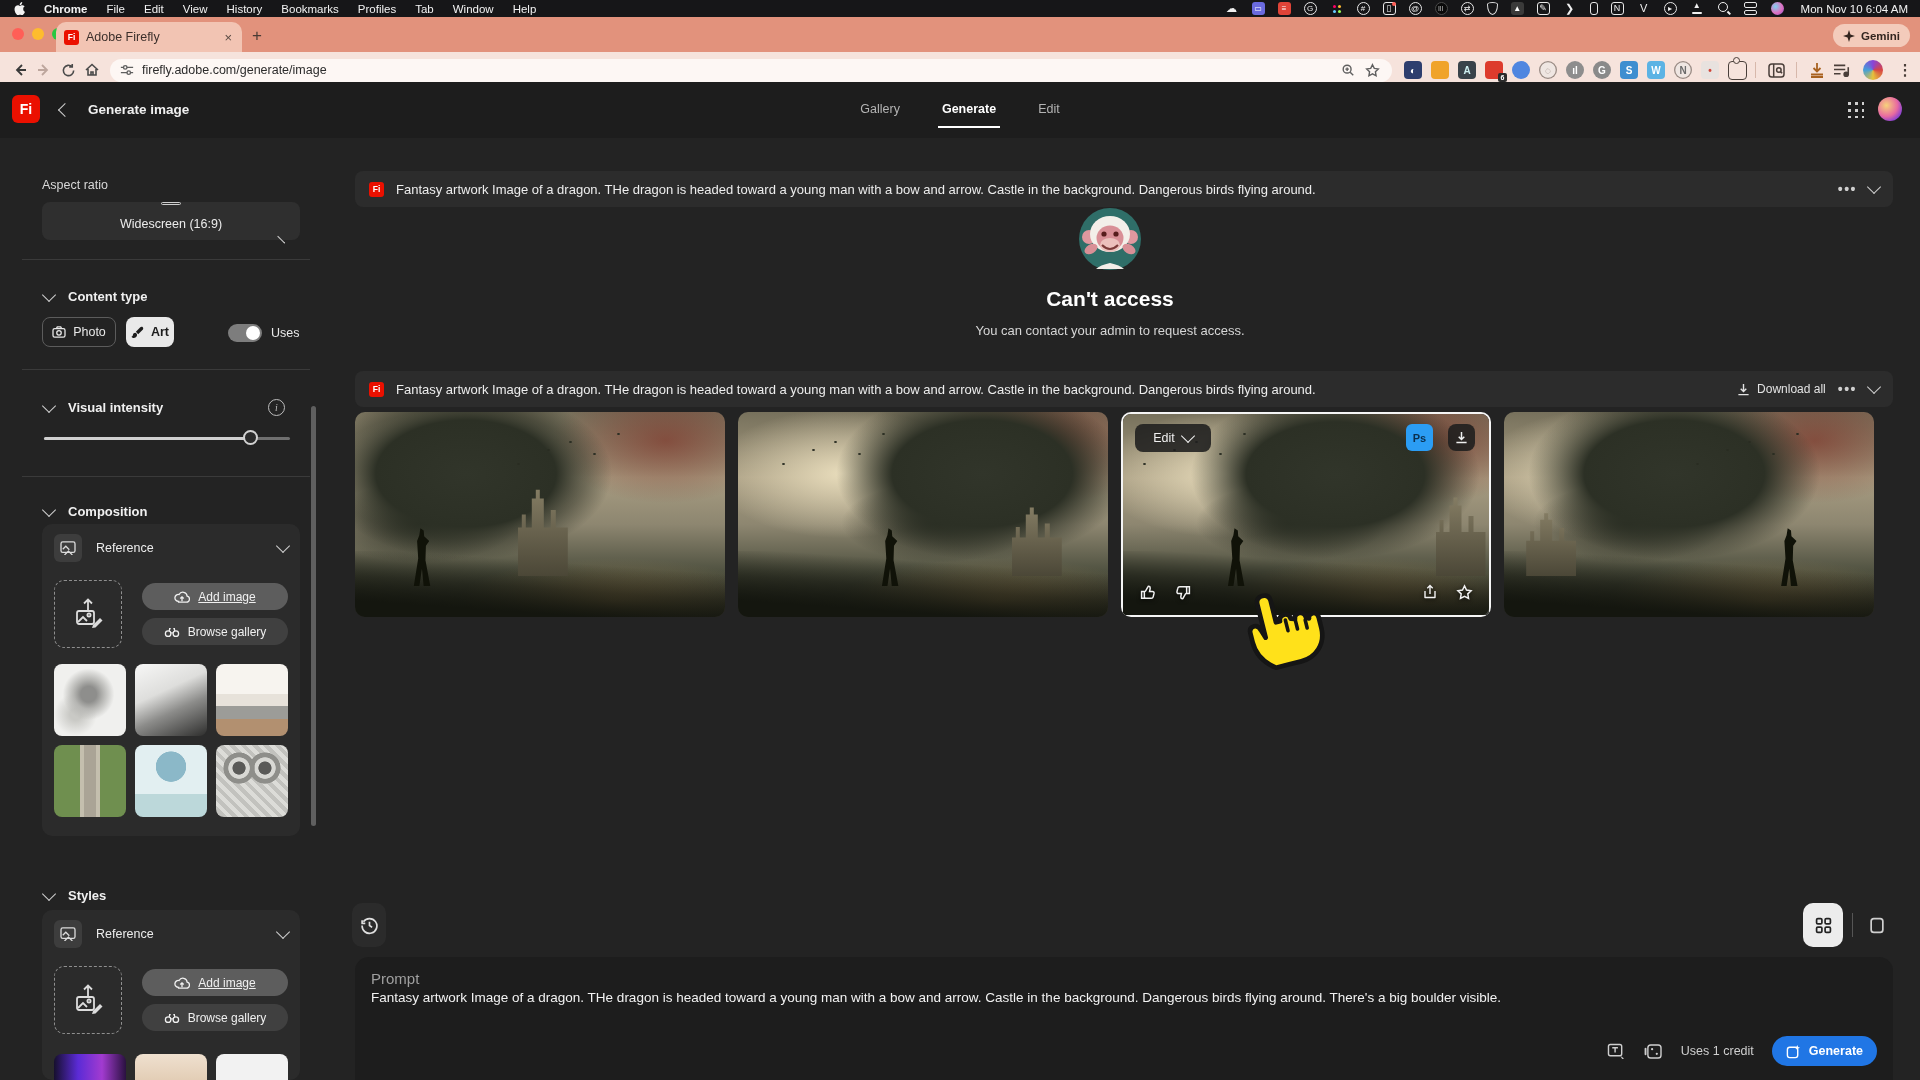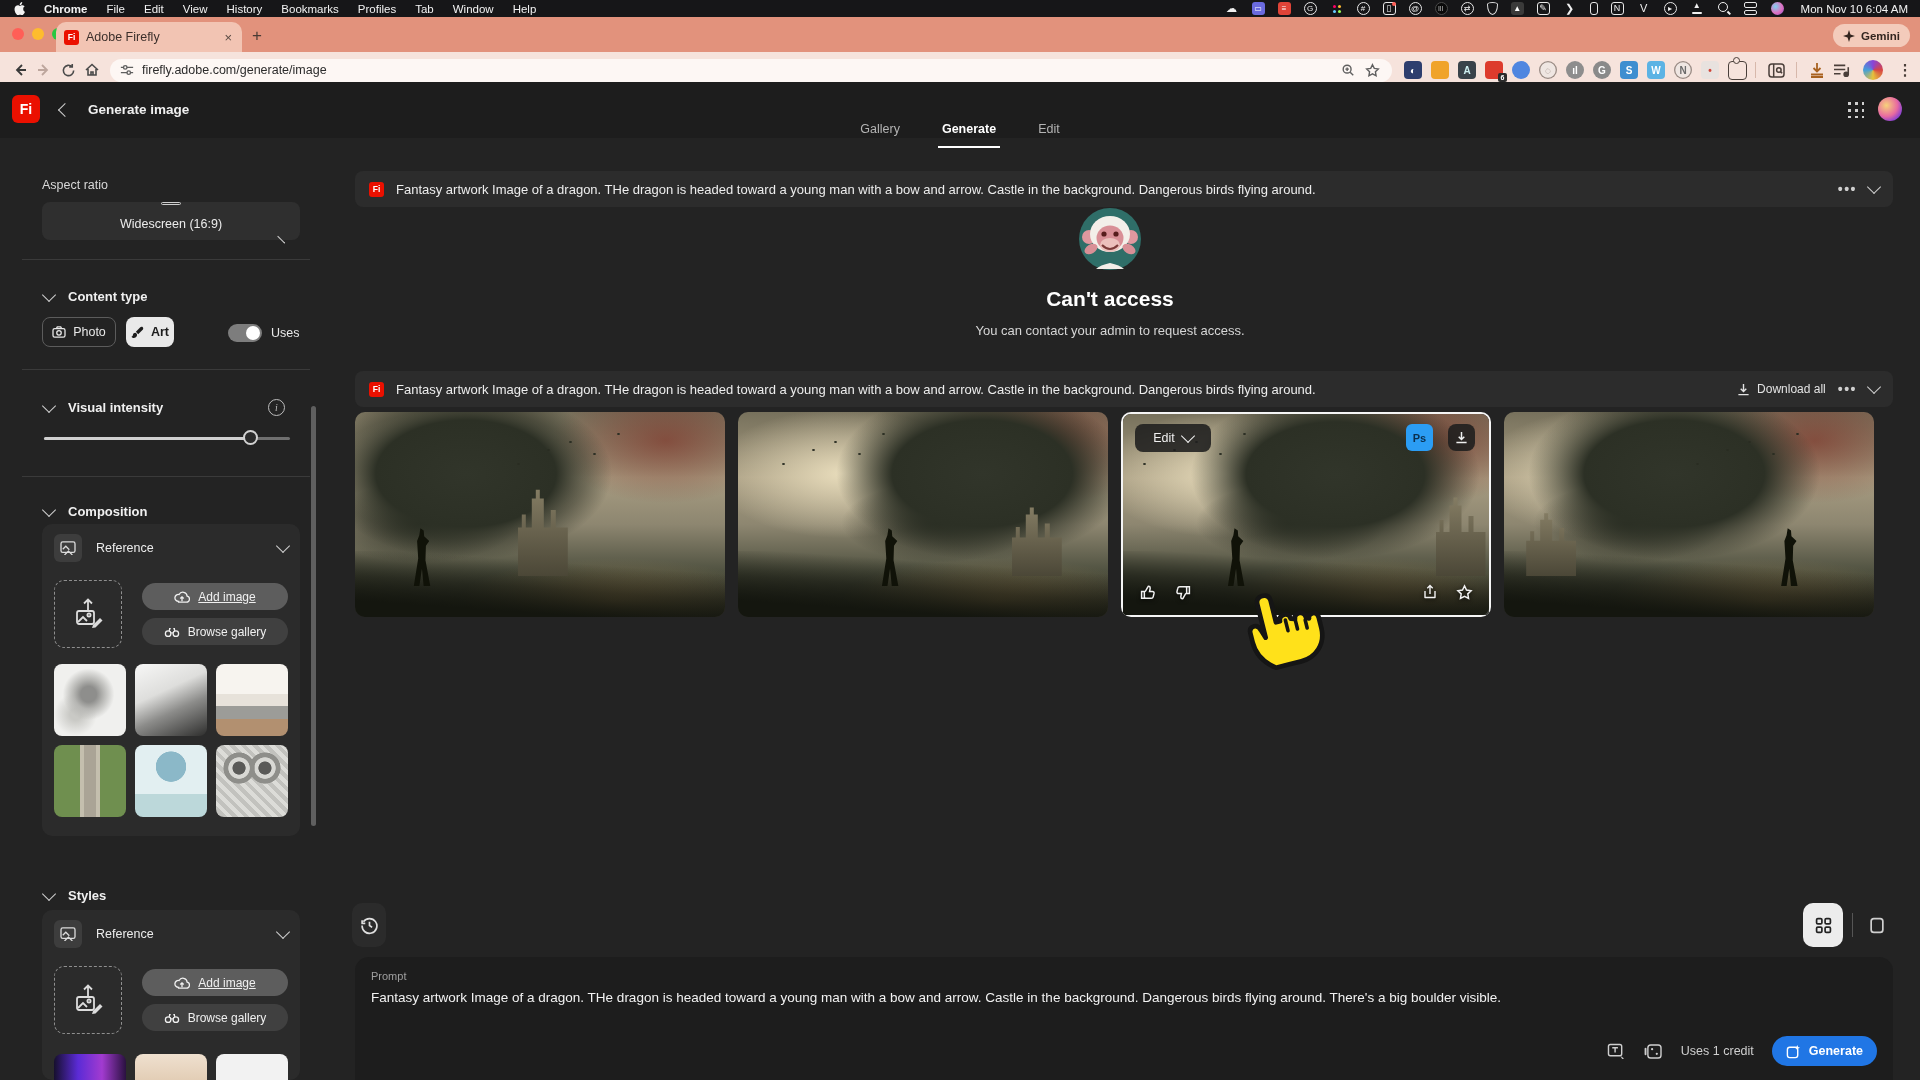--- a/index.html
+++ b/index.html
@@ -68,21 +68,21 @@
   .puzzle::before{content:"";position:absolute;width:5px;height:5px;border:1.7px solid #4a3f3a;border-radius:50%;
     left:4px;top:-5px;background:#f6e3dc;}
   .tdiv{width:1px;height:16px;background:#d7b8ab;margin:0 8px;}
   .avatar-b{width:20px;height:20px;border-radius:50%;background:conic-gradient(#8844d8,#d84444,#e8c23a,#44a0d8,#8844d8);}
   
   .fheader{position:absolute;left:0;top:82px;width:1920px;height:56px;background:#1d1d1d;}
   .filogo{position:absolute;left:12px;top:13px;width:28px;height:28px;background:#eb1000;border-radius:6px;
     color:#fff;font-weight:bold;font-size:14px;display:flex;align-items:center;justify-content:center;}
   .backch{position:absolute;left:60px;top:19px;color:#cfcfcf;}
   .ptitle{position:absolute;left:88px;top:20px;font-size:13.5px;font-weight:bold;color:#f0f0f0;}
-  .fnav{position:absolute;left:0;top:20px;width:1920px;display:flex;justify-content:center;gap:42px;font-size:12.5px;margin-top:20px;}
+  .fnav{position:absolute;left:0;top:20px;width:1920px;display:flex;justify-content:center;gap:42px;font-size:12.5px;}
   .fnav .ni{color:#b4b4b4;position:relative;padding-bottom:12px;}
   .fnav .ni.active{color:#fff;font-weight:bold;}
   .fnav .ni.active::after{content:"";position:absolute;left:-4px;right:-4px;bottom:0;height:2.5px;background:#fff;}
   .appsgrid{position:absolute;right:56px;top:18px;width:18px;height:18px;
     background-image:radial-gradient(circle,#cfcfcf 1.6px,transparent 1.8px);
     background-size:7px 7px;background-position:0 0;}
   .avatar-f{position:absolute;right:18px;top:15px;width:24px;height:24px;border-radius:50%;
     background:radial-gradient(circle at 35% 35%,#f7d27a,#e86aa0 50%,#7a3bd8 80%);}
   
   .sidebar{position:absolute;left:0;top:138px;width:318px;height:942px;background:#232323;}
@@ -179,21 +179,21 @@
   .ovl-ico{position:absolute;bottom:12px;width:26px;height:26px;display:flex;align-items:center;justify-content:center;
     color:#f2f2f2;z-index:3;filter:drop-shadow(0 1px 2px rgba(0,0,0,.8));}
   
   .histbtn{position:absolute;left:352px;top:903px;width:34px;height:44px;background:#2b2b2b;border-radius:10px;
     display:flex;align-items:center;justify-content:center;color:#e0e0e0;}
   .viewtoggle{position:absolute;right:28px;top:903px;display:flex;align-items:center;gap:9px;}
   .vt-grid{width:40px;height:44px;background:#ececec;border-radius:10px;display:flex;align-items:center;justify-content:center;color:#222;}
   .vt-div{width:1px;height:24px;background:#555;}
   .vt-single{width:30px;height:44px;display:flex;align-items:center;justify-content:center;color:#cfcfcf;}
   .composer{position:absolute;left:355px;top:957px;width:1538px;height:123px;background:#1d1d1d;border-radius:14px 14px 0 0;box-sizing:border-box;}
-  .composer .lbl{position:absolute;left:16px;top:13px;font-size:11px;color:#9f9f9f;}
+  .composer .lbl{position:absolute;left:16px;top:13px;font-size:15px;color:#9f9f9f;}
   .composer .val{position:absolute;left:16px;top:33px;right:20px;font-size:13.5px;color:#f2f2f2;}
   .comp-controls{position:absolute;right:16px;bottom:14px;display:flex;align-items:center;gap:18px;}
   .cc-ico{color:#cfcfcf;display:flex;align-items:center;}
   .credit{font-size:12.5px;color:#cfcfcf;}
   .genbtn{height:30px;padding:0 14px;border-radius:15px;background:#2076e5;color:#fff;display:flex;align-items:center;
     gap:8px;font-size:12.5px;font-weight:bold;}
   
   .cursor{position:absolute;left:1236px;top:583px;width:88px;height:88px;z-index:9;transform:rotate(-14deg);}
   .svgi{display:block;}
 </style>

